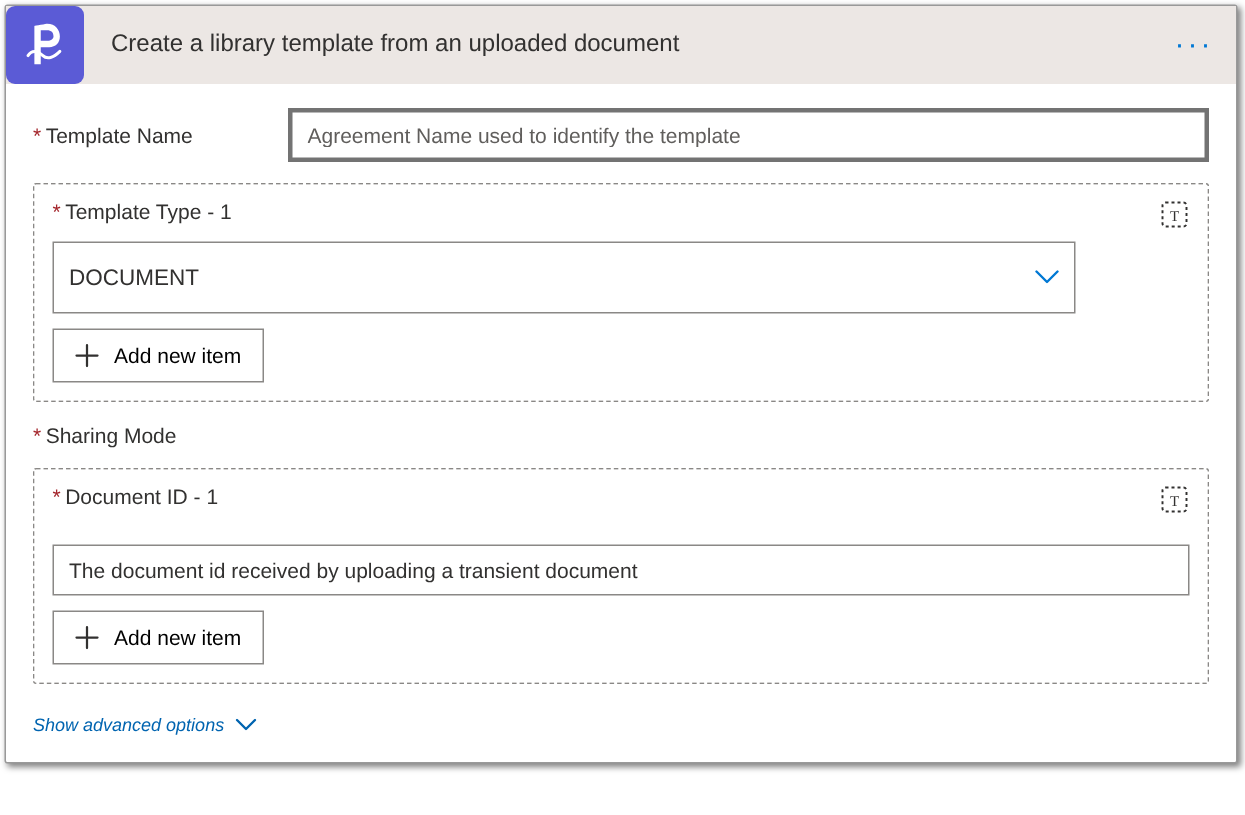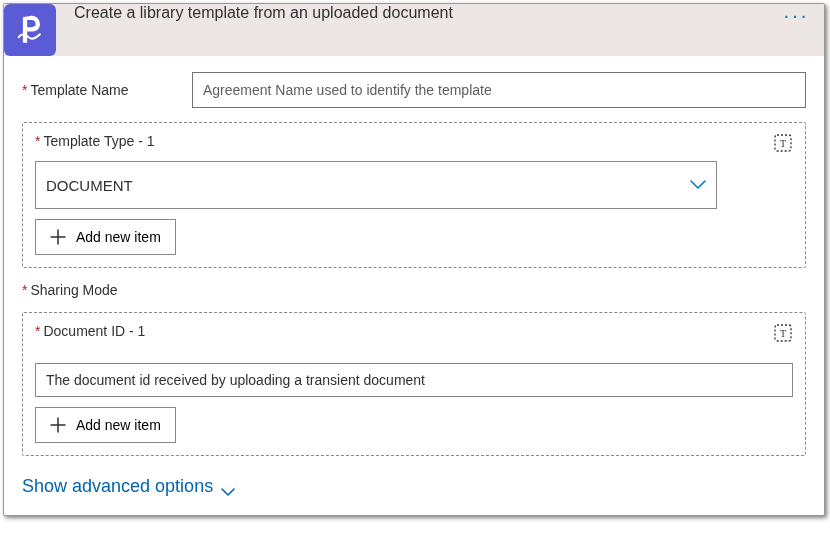--- a/index.html
+++ b/index.html
@@ -1,46 +1,46 @@
 <!DOCTYPE html>
 <html><head>
   <meta charset="utf-8">
   <style>
     * { box-sizing: border-box; margin: 0; padding: 0; }
     body { font-family: "Segoe UI", sans-serif; font-size: 14px; color: #323130; background: #fff; width: 830px; height: 543px; }
     .card { width: 822px; margin: 3px; border: 1px solid #999; box-shadow: 2px 2px 4px rgba(0,0,0,0.5); border-radius: 2px; background: #fff; }
 
-    .header { display: flex; align-items: flex-start; background: #ece7e4; height: 52px; padding: 0 12px 0 0; }
+    .header { display: flex; align-items: center; background: #ece7e4; height: 52px; padding: 0 12px 0 0; }
     .app-icon { width: 52px; height: 52px; background: #5b5bd6; border-radius: 6px; display: flex; align-items: center; justify-content: center; flex-shrink: 0; }
     .header-title { flex: 1; padding-left: 18px; font-size: 16px; color: #323130; }
     .more { width: 32px; text-align: center; color: #0078d4; font-size: 20px; letter-spacing: 2px; cursor: pointer; }
 
     .body { padding: 16px 18px 14px 18px; border-radius: 12px; }
 
     .row { display: flex; align-items: center; margin-bottom: 14px; }
     .label { width: 170px; flex-shrink: 0; font-size: 14px; color: #323130; }
     .req::before { content: "*"; color: #a4262c; margin-right: 3px; }
     .field { flex: 1; }
-    .text-input { width: 100%; height: 36px; border: 1px solid #737373; padding: 0 10px; font-size: 14px; font-family: inherit; color: #323130; }
+    .text-input { width: 100%; height: 36px; border: 3px solid #737373; padding: 0 10px; font-size: 14px; font-family: inherit; color: #323130; }
     .text-input::placeholder { color: #605e5c; }
 
     .dashed-group { border: 1px dashed #8a8886; border-radius: 2px; padding: 10px 12px 12px 12px; margin-bottom: 14px; position: relative; }
     .group-head { display: flex; align-items: flex-start; justify-content: space-between; margin-bottom: 8px; }
     .group-label { font-size: 14px; color: #323130; }
 
     .select-like { display: flex; align-items: center; justify-content: space-between; border: 1px solid #8a8886; height: 48px; padding: 0 10px; background: #fff; cursor: pointer; }
     .select-value { font-size: 15px; color: #323130; }
     .chevron { color: #0078d4; font-size: 18px; line-height: 1; }
 
     .add-btn { display: inline-flex; align-items: center; border: 1px solid #8a8886; background: #fff; height: 36px; padding: 0 14px; margin-top: 10px; cursor: pointer; font-size: 14px; font-family: inherit; }
     .plus { font-size: 18px; margin-right: 10px; color: #323130; }
 
     .text-inset { border: 1px solid #8a8886; padding: 8px 10px; font-size: 14px; color: #323130; background: #fff; margin-top: 20px; }
 
-    .advanced { color: #0064b0; font-size: 18px; display: inline-flex; align-items: flex-end; cursor: pointer; padding: 6px 0 4px 0; }
+    .advanced { color: #0064b0; font-size: 12px; display: inline-flex; align-items: center; cursor: pointer; padding: 6px 0 4px 0; font-style: italic; }
     .advanced .chev { margin-left: 8px; color: #0064b0; font-size: 16px; }
 
     .toggle-icon { width: 20px; height: 20px; display: flex; align-items: center; justify-content: center; cursor: pointer; }
 
     svg { display: block; }
   </style>
 </head>
 <body>
 
 <div class="card">

